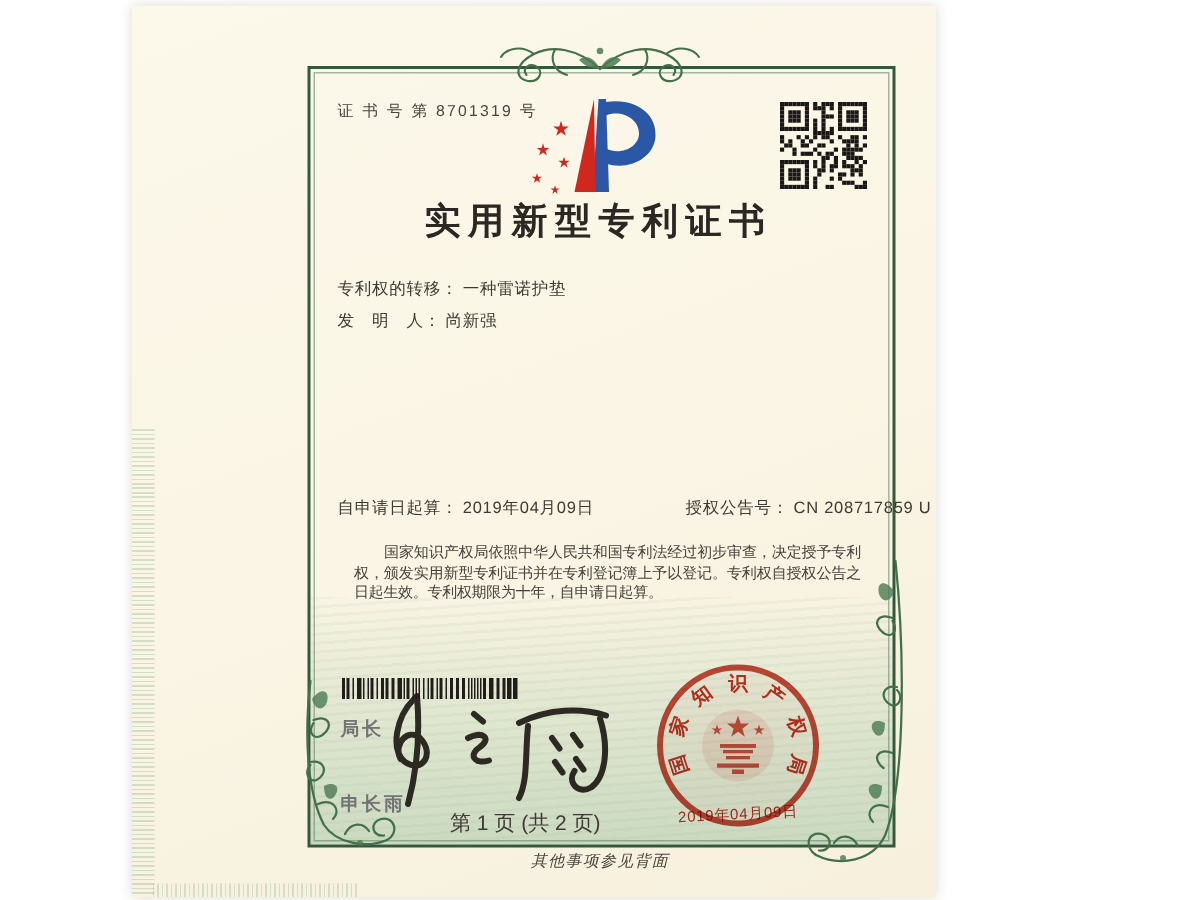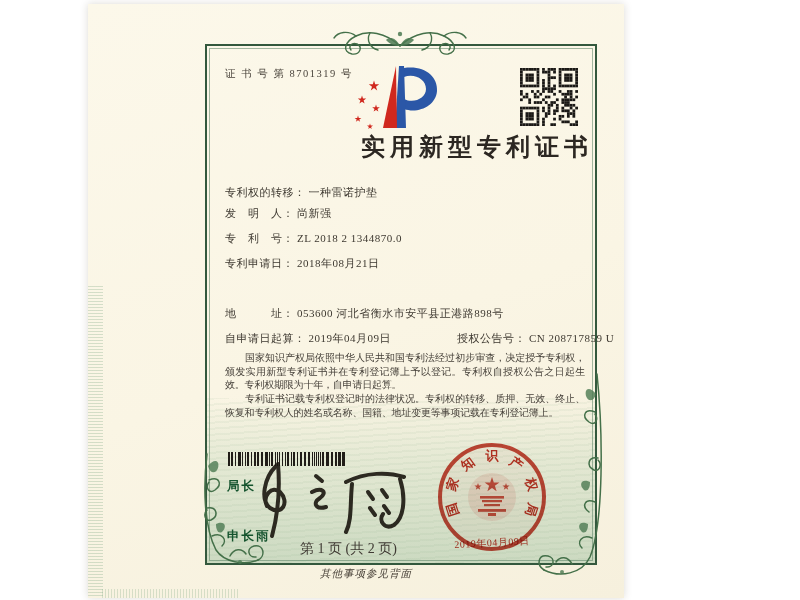--- a/index.html
+++ b/index.html
@@ -1,49 +1,49 @@
 <!DOCTYPE html>
 <html><head>
 <meta charset="utf-8">
 <style>
   html,body{margin:0;padding:0;background:#fff;}
   .page{position:relative;width:732px;height:600px;background:#ffffff;overflow:hidden;
-        font-family:Liberation Serif, serif;}
+        font-family:Liberation Sans, sans-serif;}
   .paper{position:absolute;left:88px;top:4px;width:536px;height:594px;
          background:linear-gradient(160deg,#fcf8ea 0%,#faf5e4 55%,#f6f0dd 100%);
          box-shadow:0 0 8px rgba(60,50,30,.18);}
   .edge-band-left{position:absolute;left:88px;top:286px;width:15px;height:312px;opacity:.55;
          background:repeating-linear-gradient(180deg,rgba(96,148,108,.45) 0 1px,rgba(240,240,220,0) 1px 3px);}
   .edge-band-bottom{position:absolute;left:102px;top:589px;width:138px;height:9px;opacity:.5;
          background:repeating-linear-gradient(90deg,rgba(96,148,108,.45) 0 1px,rgba(240,240,220,0) 1px 3px);}
   .frame{position:absolute;left:205px;top:44px;width:388px;height:517px;
          border:2px solid #33583d;
          background:linear-gradient(180deg,rgba(200,220,195,0) 68%,rgba(183,209,180,.30) 80%,rgba(168,198,168,.55) 100%);}
   .frame::before{content:"";position:absolute;inset:2px;border:1px solid rgba(90,130,100,.55);pointer-events:none;}
   .frame::after{content:"";position:absolute;left:0;right:0;bottom:0;height:32%;pointer-events:none;opacity:.5;
          background:repeating-linear-gradient(176deg,rgba(110,155,115,.14) 0 2px,rgba(0,0,0,0) 2px 6px);}
   .cert-no{position:absolute;left:225px;top:67px;font-size:10.5px;color:#4a443c;letter-spacing:1.5px;white-space:nowrap;}
-  .title{position:absolute;left:205px;top:131px;width:388px;text-align:right;
+  .title{position:absolute;left:205px;top:131px;width:388px;text-align:center;
          font-size:24px;font-weight:bold;letter-spacing:5px;color:#2c2722;white-space:nowrap;}
   .row{position:absolute;left:225px;font-size:11px;color:#3e3931;letter-spacing:.5px;white-space:nowrap;}
   .row .val{margin-left:3px;margin-top:39px;}
   .grant-2{position:absolute;left:232px;top:0;white-space:nowrap;text-align:right;}
   .bodytext{position:absolute;left:225px;top:351px;width:360px;font-size:10px;line-height:1.37;
          color:#46413a;text-align:justify;letter-spacing:-.2px;}
-  .bodytext p{margin:0;text-indent:2em;}
-  .dir{position:absolute;left:227px;font-size:12.5px;font-weight:bold;color:#14532d;letter-spacing:2px;}
+  .bodytext p{margin:11px;text-indent:2em;}
+  .dir{position:absolute;left:227px;font-size:12.5px;font-weight:bold;color:#737373;letter-spacing:2px;}
   .seal{position:absolute;left:436px;top:441px;width:112px;height:112px;mix-blend-mode:multiply;}
   .seal-arc{position:absolute;inset:0;}
   .seal-arc span{position:absolute;left:50%;top:50%;width:16px;height:16px;margin:-8px 0 0 -8px;
          display:flex;align-items:center;justify-content:center;
          font-size:13px;font-weight:bold;color:#c53527;transform-origin:center;}
   .seal-date{position:absolute;left:434px;top:536px;width:116px;text-align:center;font-size:10px;
          color:#c03325;letter-spacing:.5px;transform:rotate(-3deg);mix-blend-mode:multiply;white-space:nowrap;}
   .page-num{position:absolute;left:300px;top:540px;width:160px;text-align:left;font-size:14px;color:#3f3a33;}
-  .back-note{position:absolute;left:320px;top:567px;width:160px;font-size:10.5px;
+  .back-note{position:absolute;left:320px;top:567px;width:160px;text-align:center;font-size:10.5px;
          color:#4a433a;font-style:italic;letter-spacing:1px;}
   .orn{position:absolute;pointer-events:none;}
   svg{display:block;}
 </style>
 </head>
 <body>
 
 <div class="page">
 
   <div class="paper"></div>
@@ -341,39 +341,29 @@
     </svg>
 
   <div class="title">实用新型专利证书</div>
 
   <div class="row" style="top:185px">
     <span class="lbl">专利权的转移：</span><span class="val">一种雷诺护垫</span>
   </div>
   <div class="row" style="top:206px">
     <span class="lbl">发　明　人：</span><span class="val">尚新强</span>
   </div>
-  <div class="row" style="top:231px">
-    <span class="lbl">专　利　号：</span><span class="val">ZL 2018 2 1344870.0</span>
-  </div>
-  <div class="row" style="top:256px">
-    <span class="lbl">专利申请日：</span><span class="val">2018年08月21日</span>
-  </div>
-  <div class="row" style="top:306px">
-    <span class="lbl">地　　　址：</span><span class="val">053600 河北省衡水市安平县正港路898号</span>
-  </div>
   <div class="row" style="top:331px">
     <span class="lbl">自申请日起算：</span><span class="val">2019年04月09日</span>
     <span class="grant-2">
       <span class="lbl">授权公告号：</span><span class="val">CN 208717859 U</span>
     </span>
   </div>
 
   <div class="bodytext">
     <p>国家知识产权局依照中华人民共和国专利法经过初步审查，决定授予专利权，颁发实用新型专利证书并在专利登记簿上予以登记。专利权自授权公告之日起生效。专利权期限为十年，自申请日起算。</p>
-    <p>专利证书记载专利权登记时的法律状况。专利权的转移、质押、无效、终止、恢复和专利权人的姓名或名称、国籍、地址变更等事项记载在专利登记簿上。</p>
   </div>
 
   <svg class="orn" style="left:228px;top:452px" width="118" height="14" viewBox="0 0 118 14" id="bc">
       <g fill="#211d18">
         <rect x="0" y="0" width="2" height="14"></rect>
         <rect x="3" y="0" width="2" height="14"></rect>
         <rect x="7" y="0" width="1" height="14"></rect>
         <rect x="10" y="0" width="3" height="14"></rect>
         <rect x="14" y="0" width="1" height="14"></rect>
         <rect x="17" y="0" width="1" height="14"></rect>

